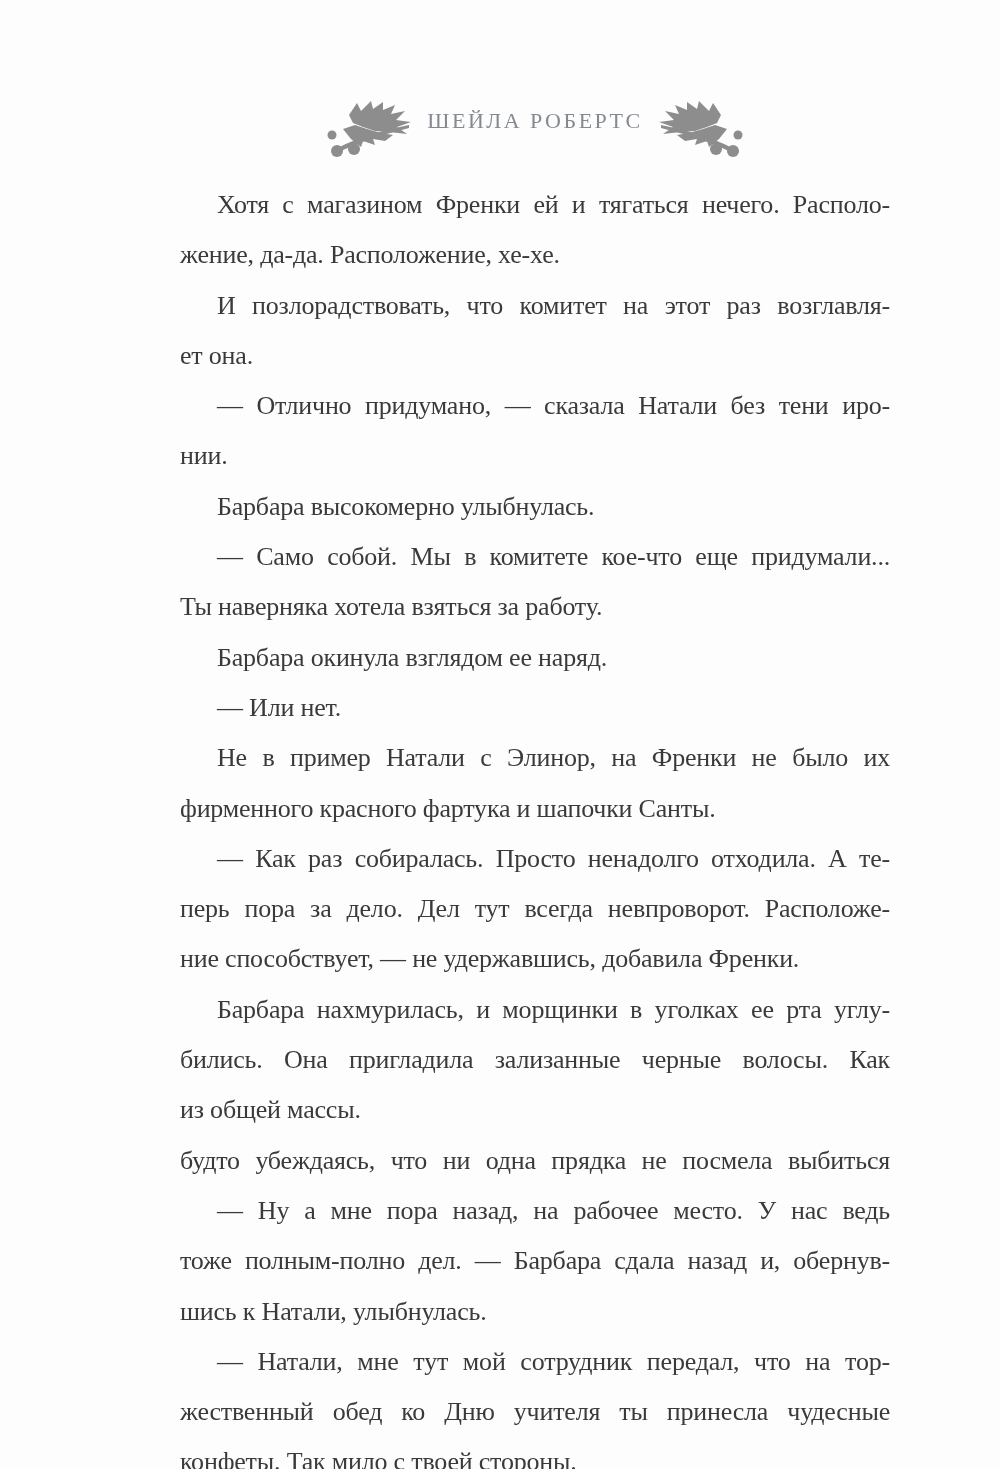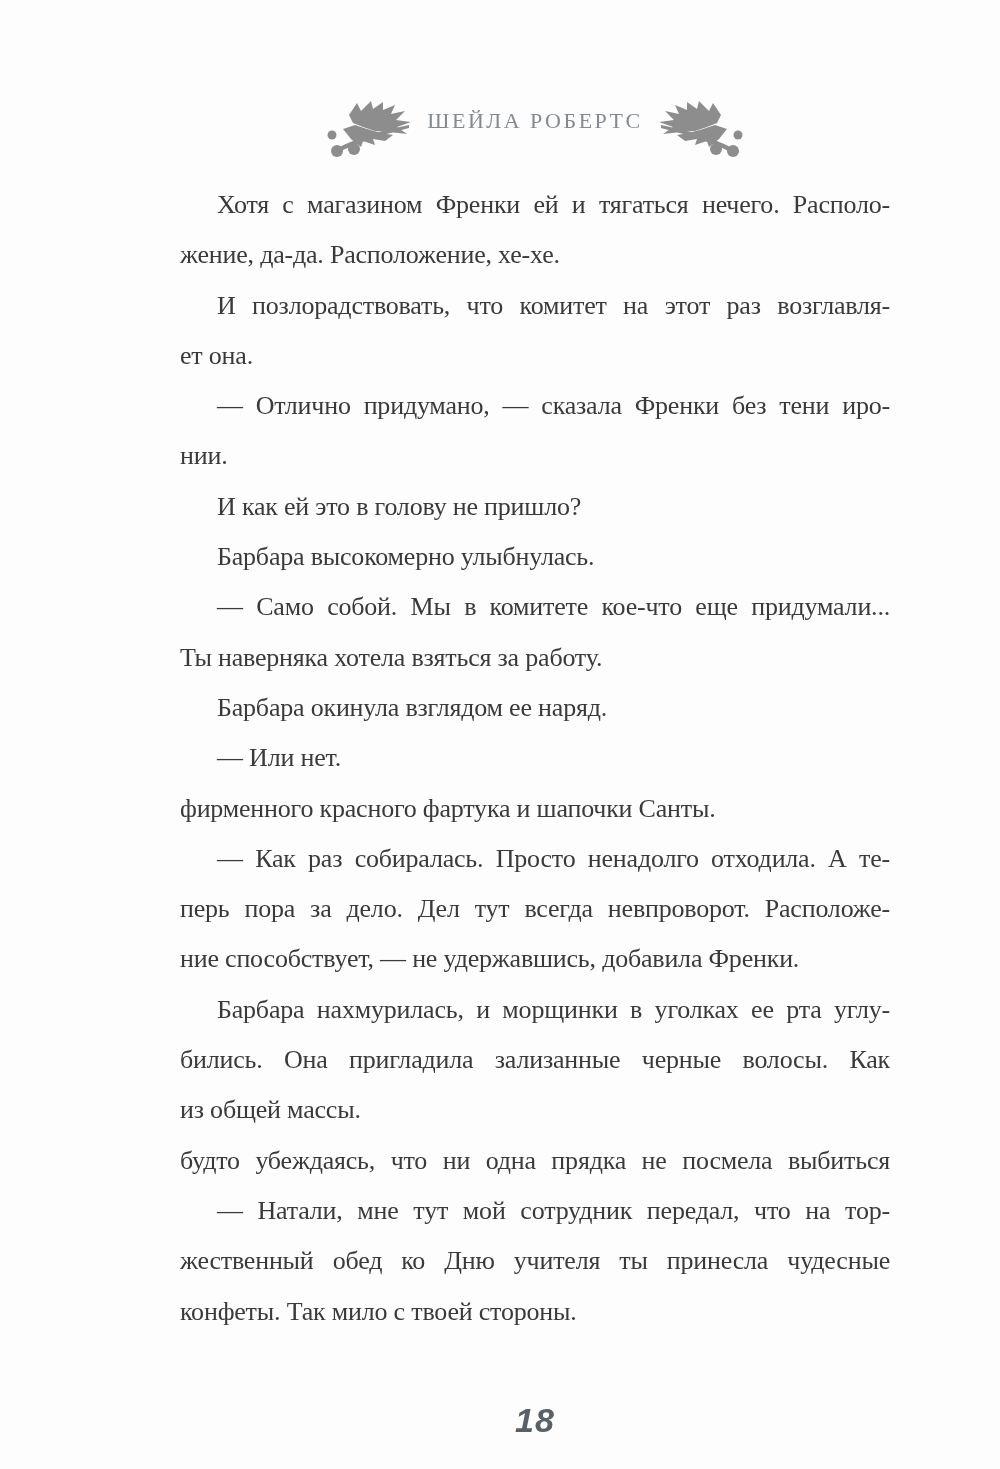--- a/index.html
+++ b/index.html
@@ -115,52 +115,55 @@
   <main class="body-text">
       <div class="paragraph">
         <div class="line first">Хотя с магазином Френки ей и тягаться нечего. Располо-</div>
         <div class="line last">жение, да-да. Расположение, хе-хе.</div>
       </div>
       <div class="paragraph">
         <div class="line first">И позлорадствовать, что комитет на этот раз возглавля-</div>
         <div class="line last">ет она.</div>
       </div>
       <div class="paragraph">
-        <div class="line first">— Отлично придумано, — сказала Френки без тени иро-</div>
+        <div class="line first">— Отлично придумано, — сказала Натали без тени иро-</div>
         <div class="line last">нии.</div>
-      </div>
-      <div class="paragraph">
-        <div class="line first last">И как ей это в голову не пришло?</div>
       </div>
       <div class="paragraph">
         <div class="line first last">Барбара высокомерно улыбнулась.</div>
       </div>
       <div class="paragraph">
         <div class="line first">— Само собой. Мы в комитете кое-что еще придумали...</div>
         <div class="line last">Ты наверняка хотела взяться за работу.</div>
       </div>
       <div class="paragraph">
         <div class="line first last">Барбара окинула взглядом ее наряд.</div>
       </div>
       <div class="paragraph">
         <div class="line first last">— Или нет.</div>
       </div>
       <div class="paragraph">
+        <div class="line first">Не в пример Натали с Элинор, на Френки не было их</div>
         <div class="line last">фирменного красного фартука и шапочки Санты.</div>
       </div>
       <div class="paragraph">
         <div class="line first">— Как раз собиралась. Просто ненадолго отходила. А те-</div>
         <div class="line">перь пора за дело. Дел тут всегда невпроворот. Расположе-</div>
         <div class="line last">ние способствует, — не удержавшись, добавила Френки.</div>
       </div>
       <div class="paragraph">
         <div class="line first">Барбара нахмурилась, и морщинки в уголках ее рта углу-</div>
         <div class="line">бились. Она пригладила зализанные черные волосы. Как</div>
         <div class="line last">из общей массы.</div>
         <div class="line">будто убеждаясь, что ни одна прядка не посмела выбиться</div>
+      </div>
+      <div class="paragraph">
+        <div class="line first">— Ну а мне пора назад, на рабочее место. У нас ведь</div>
+        <div class="line">тоже полным-полно дел. — Барбара сдала назад и, обернув-</div>
+        <div class="line last">шись к Натали, улыбнулась.</div>
       </div>
       <div class="paragraph">
         <div class="line first">— Натали, мне тут мой сотрудник передал, что на тор-</div>
         <div class="line">жественный обед ко Дню учителя ты принесла чудесные</div>
         <div class="line last">конфеты. Так мило с твоей стороны.</div>
       </div>
     </main>
 
   <footer class="page-footer">
     <span class="page-number">18</span>

